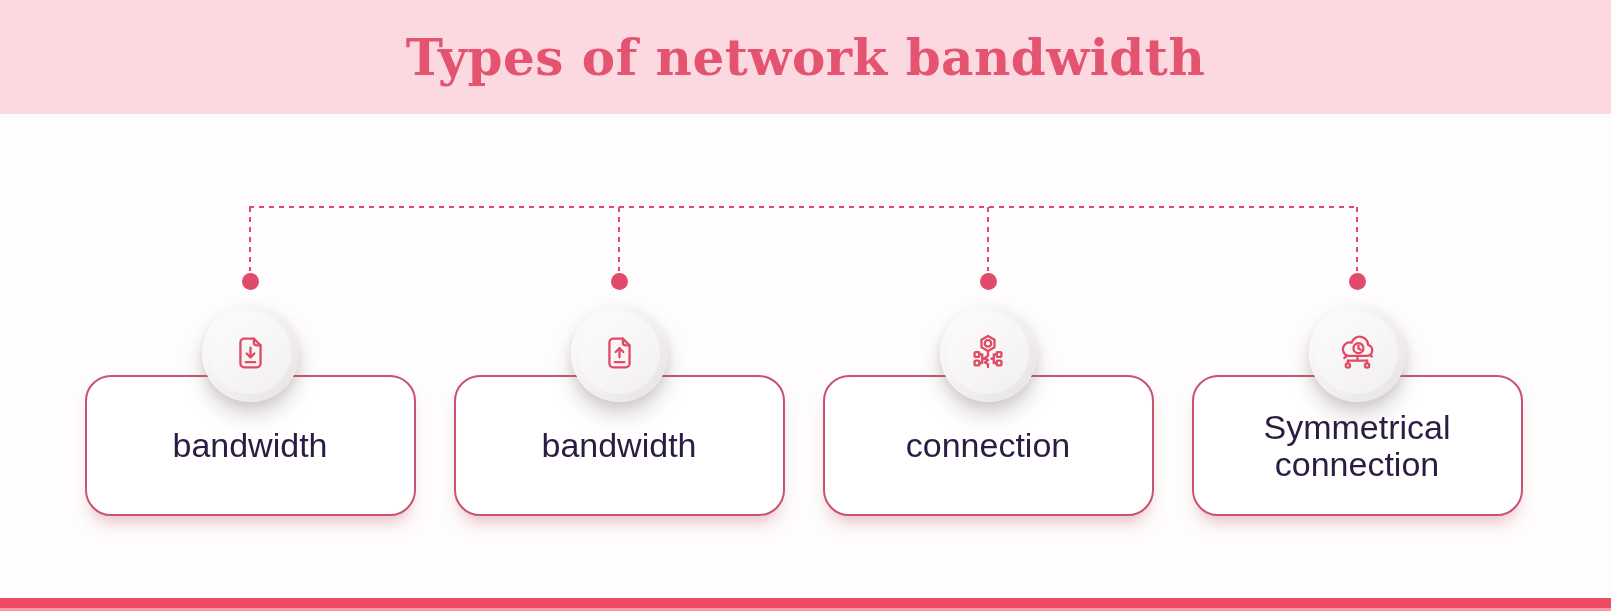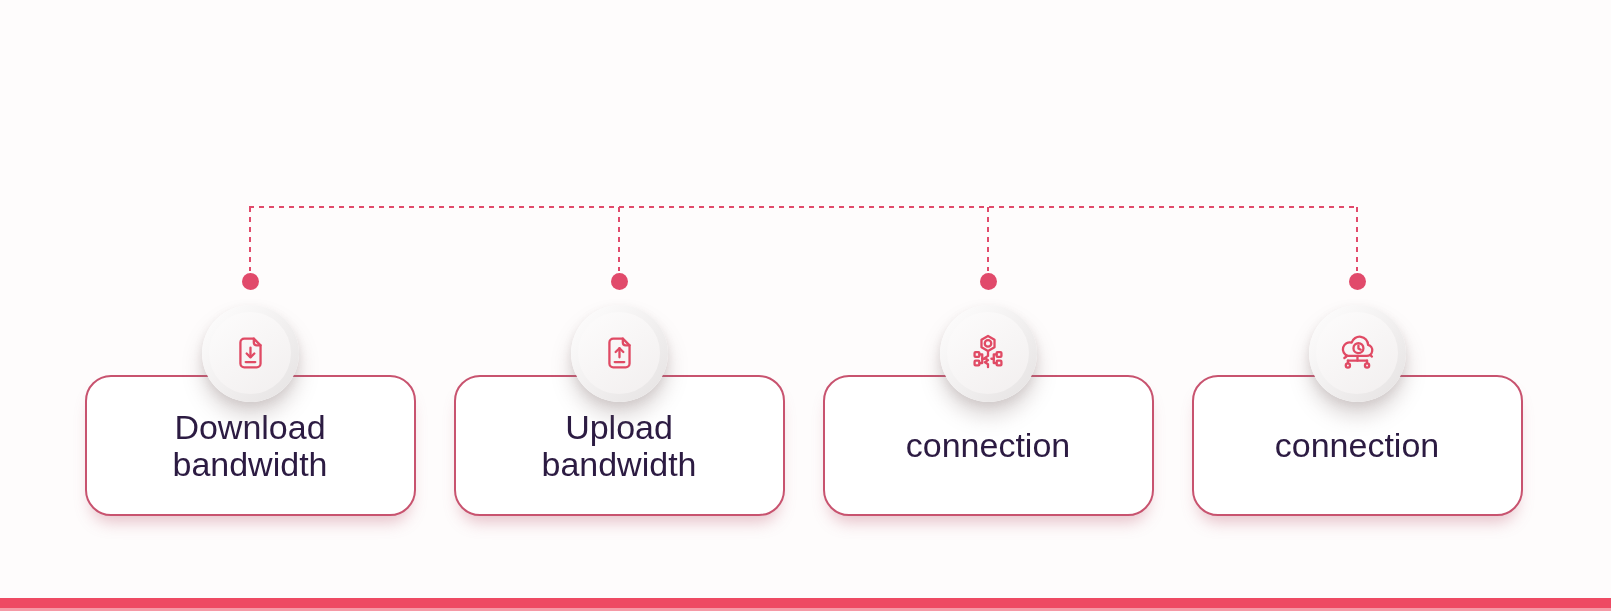--- a/index.html
+++ b/index.html
@@ -93,48 +93,49 @@
   .footer-bar-light{
     position:absolute;left:0;top:608px;width:1611px;height:3px;
     background:var(--footer-bar-light,#f59aa6);
   }
 </style>
 </head>
 <body>
 
 <div class="stage">
 
+  <div class="header-band">
+    <h1 class="page-title">Types of network bandwidth</h1>
+  </div>
 
   <div class="h-connector"></div>
 
   <div class="col c1">
     <div class="v-connector"></div>
     <div class="dot"></div>
     <div class="node-card">
-      <div class="node-label">Download</div>
       <div class="node-label">bandwidth</div>
     </div>
     <div class="icon-circle">
       <div class="icon-face">
         <svg width="46" height="46" viewBox="0 0 48 48" class="icon-stroke">
           <path d="M28 9 H18 a4 4 0 0 0 -4 4 v22 a4 4 0 0 0 4 4 h13 a4 4 0 0 0 4 -4 V16 Z"></path>
           <path d="M28 9 v4 a3 3 0 0 0 3 3 h4"></path>
           <path d="M24.5 18.5 v9.5"></path>
           <path d="M20.5 24.5 L24.5 28.5 L28.5 24.5"></path>
           <path d="M19.5 33.5 h10"></path>
         </svg>
       </div>
     </div>
   </div>
 
   <div class="col c2">
     <div class="v-connector"></div>
     <div class="dot"></div>
     <div class="node-card">
-      <div class="node-label">Upload</div>
       <div class="node-label">bandwidth</div>
     </div>
     <div class="icon-circle">
       <div class="icon-face">
         <svg width="46" height="46" viewBox="0 0 48 48" class="icon-stroke">
           <path d="M28 9 H18 a4 4 0 0 0 -4 4 v22 a4 4 0 0 0 4 4 h13 a4 4 0 0 0 4 -4 V16 Z"></path>
           <path d="M28 9 v4 a3 3 0 0 0 3 3 h4"></path>
           <path d="M24.5 28.5 v-9.5"></path>
           <path d="M20.5 23 L24.5 19 L28.5 23"></path>
           <path d="M19.5 33.5 h10"></path>
@@ -165,20 +166,21 @@
           <path d="M30 30 h-2.5"></path>
         </svg>
       </div>
     </div>
   </div>
 
   <div class="col c4">
     <div class="v-connector"></div>
     <div class="dot"></div>
     <div class="node-card">
+      <div class="node-label">Symmetrical</div>
       <div class="node-label">connection</div>
     </div>
     <div class="icon-circle">
       <div class="icon-face">
         <svg width="46" height="46" viewBox="0 0 48 48" class="icon-stroke">
           <path d="M14.5 27 H34 a5.8 5.8 0 0 0 1.6 -11.4 A8.8 8.8 0 0 0 18.4 13.2 A7 7 0 0 0 14.5 27 Z"></path>
           <circle cx="25.5" cy="19" r="5.2"></circle>
           <path d="M25.5 16.2 v3 l2.4 1.3"></path>
           <path d="M10.8 29.2 l2.2 -1.6"></path>
           <path d="M37.9 26.3 l1.7 1.4"></path>

